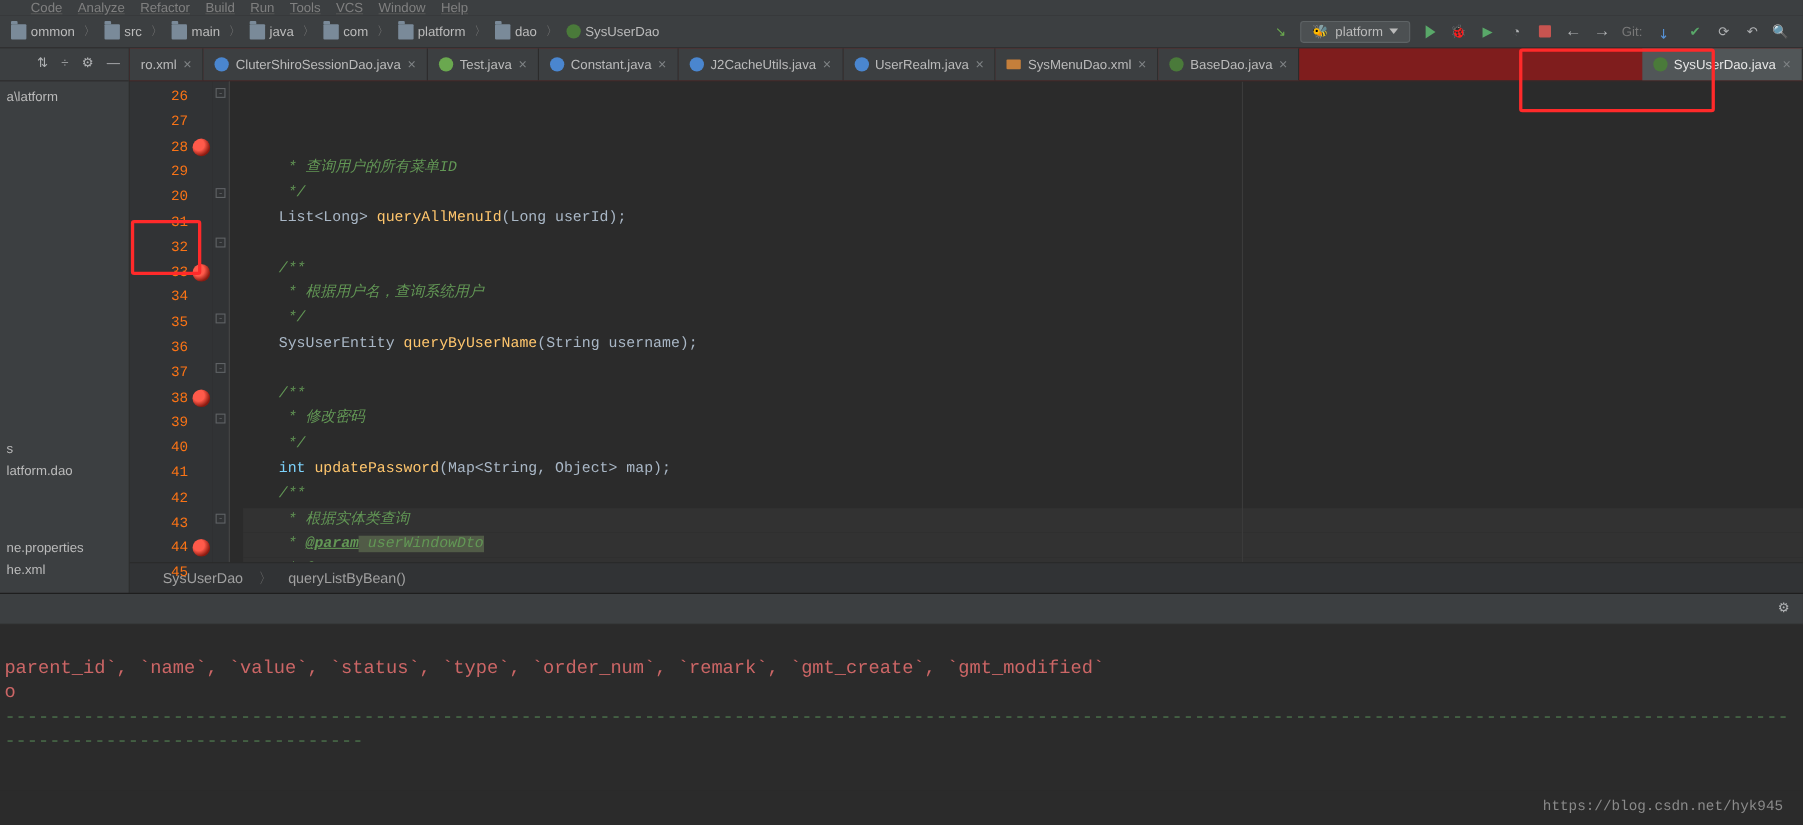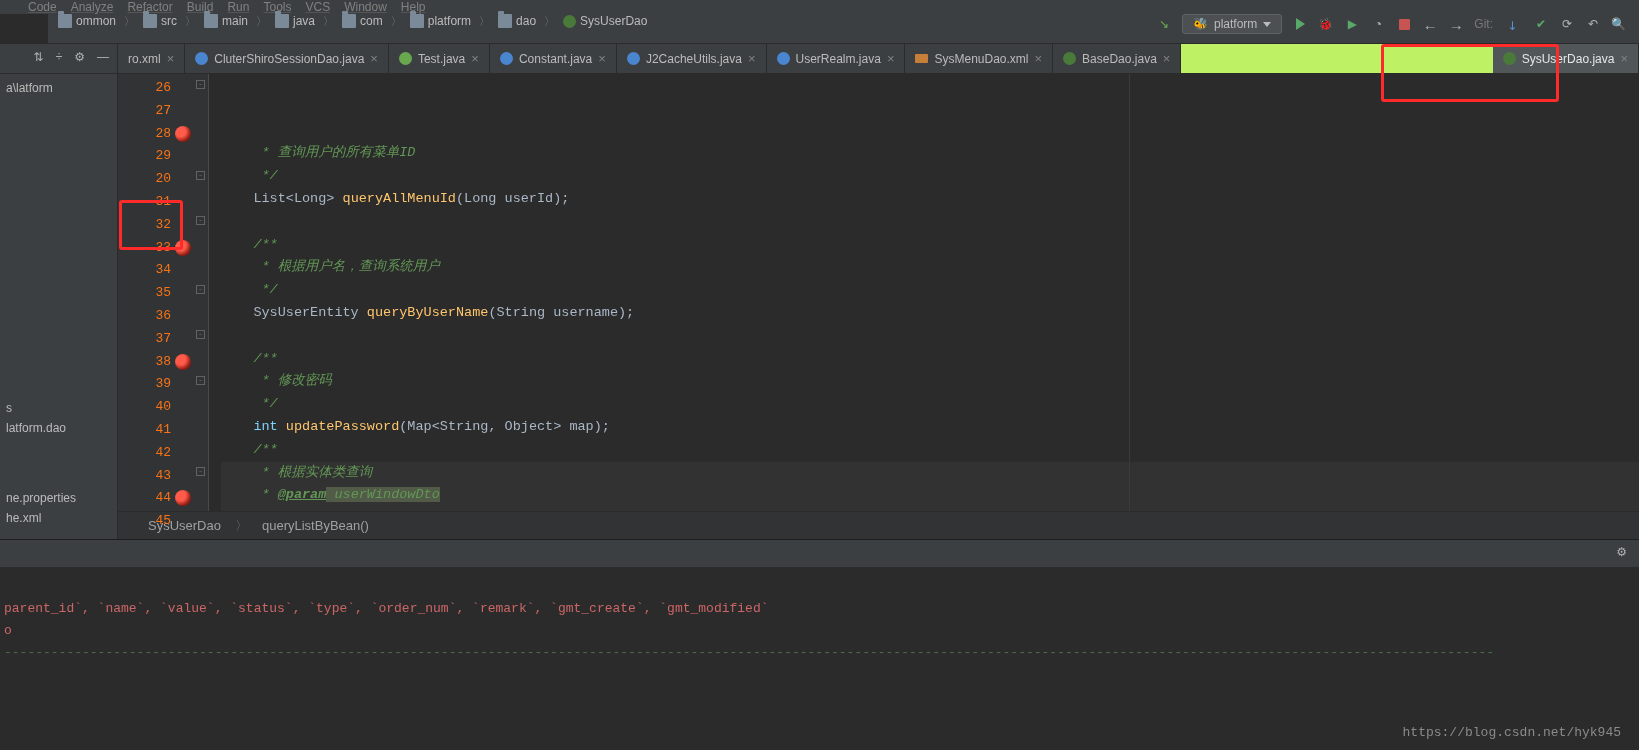--- a/index.html
+++ b/index.html
@@ -19,47 +19,46 @@
     padding: 0 28px;
     height: 14px;
     background: #3c3f41;
     color: #808080;
     align-items: flex-end;
     font-size: 12px;
   }
   .menu-bar span { text-decoration: underline; text-decoration-color: #555; cursor: default;}
   .nav-row {
     display: flex;
-    align-items: flex-start;
+    align-items: center;
     gap: 2px;
     height: 30px;
     padding: 0 6px;
     background: #3c3f41;
     border-bottom: 1px solid #2b2b2b;
-    margin-left: 48px;
   }
   .bc-seg { display:flex; align-items:center; gap:4px; padding: 0 4px; color:#bbbbbb; }
   .bc-seg svg, .bc-seg .dir-icon, .bc-seg .pkg-icon { width:14px; height:14px; }
   .dir-icon { display:inline-block; width:14px; height:12px; background:#7a8a99; border-radius:1px; position:relative;}
   .dir-icon:before { content:""; position:absolute; top:-3px; left:0; width:6px; height:3px; background:#7a8a99; border-radius:1px 1px 0 0;}
   .chev { color:#7a7a7a; font-size:11px; padding: 0 2px;}
   .nav-spacer { flex:1; }
   .toolbar-right { display:flex; align-items:center; gap:10px; margin-right:6px; }
   .run-select { background:#4c5052; border:1px solid #5e6365; border-radius:3px; padding:2px 10px; color:#bbbbbb; display:flex; align-items:center; gap:6px;}
   .icn { width:16px; height:16px; display:inline-flex; align-items:center; justify-content:center; }
   .tri-play { width:0; height:0; border-left:9px solid #59a869; border-top:6px solid transparent; border-bottom:6px solid transparent; }
   .tri-dn { width:0; height:0; border-left:4px solid transparent; border-right:4px solid transparent; border-top:5px solid #bbbbbb; }
   .main-area { display:flex; height:495px; }
   .left-col { width:118px; background:#3c3f41; border-right:1px solid #2b2b2b; display:flex; flex-direction:column;}
   .left-col .tools { display:flex; gap:12px; justify-content:flex-end; padding:6px 8px; color:#afb1b3; height:30px; border-bottom:1px solid #2b2b2b;}
   .left-tree { padding:4px 0; font-size:12px; color:#bbbbbb; }
   .left-tree .titem { padding:3px 6px; white-space:nowrap; overflow:hidden;}
   .editor-wrap { flex:1; display:flex; flex-direction:column; min-width:0; }
   .tabs-row {
-    display:flex; height:30px; background:#bef264; align-items:stretch;
+    display:flex; height:30px; background:#7f1d1d; align-items:stretch;
     border-bottom:1px solid #2b2b2b;
   }
   .f-tab {
     display:flex; align-items:center; gap:6px;
     padding:0 10px; border-right:1px solid #2b2b2b;
     color:#bbbbbb; font-size:12px;
     background:#3c3f41;
   }
   .f-tab.active { background:#515658; color:#e6e6e6;}
   .f-tab .close { color:#7f8385; font-size:13px;}
@@ -87,21 +86,21 @@
   .hl-line { background:#323232; }
   .hl-word { background:#515b47; }
   .vline { position:absolute; top:0; bottom:0; left:920px; width:1px; background:#3b3b3b; }
   .breadcrumb-bot { height:28px; background:#313335; border-top:1px solid #2b2b2b; display:flex; align-items:center; gap:14px; padding-left:30px; color:#a0a0a0; font-size:13px;}
   .breadcrumb-bot .sep { color:#6a6a6a; }
   .bottom-panel {
     height:180px; background:#2b2b2b; border-top:1px solid #1e1e1e;
     position:relative;
   }
   .bp-head { height:28px; background:#3c3f41; border-bottom:1px solid #2b2b2b; display:flex;}
-  .bp-body { padding:8px 4px; font-family:"Consolas","Courier New",monospace; font-size:13px; line-height:22px; }
+  .bp-body { padding:8px 4px; font-family:"Consolas","Courier New",monospace; font-size:17px; line-height:22px; }
   .err { color:#cc6666; }
   .sep-line { color:#4b704b; letter-spacing:0;}
   .watermark { position:absolute; right:18px; bottom:10px; color:#8a8a8a; font-size:13px; font-family:Liberation Mono, monospace;}
   .hl-red-box { position:absolute; border:3px solid #ff2a2a; border-radius:3px; pointer-events:none; }
   .git-label { color:#787878; font-size:12px; margin-right:4px;}
   .git-up { color:#5793d8; transform:rotate(-45deg); display:inline-block;}
   .git-chk { color:#59a869; }
   .bug { color:#59a869; }
   .sq-red { width:11px; height:11px; background:#c75450; display:inline-block; border-radius:1px;}
   .arrow { color:#afb1b3; font-size:15px; }

